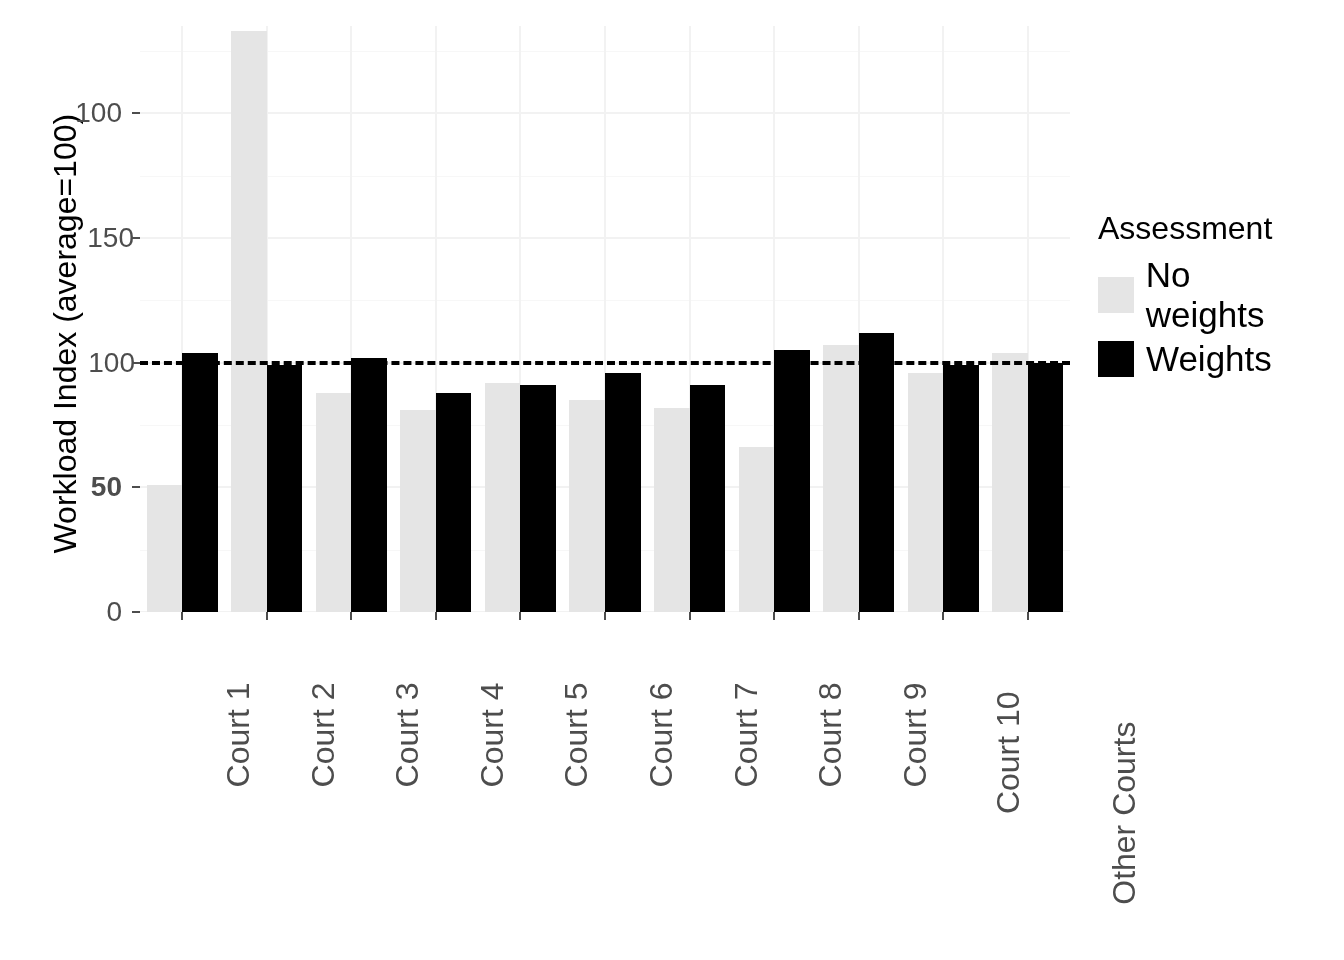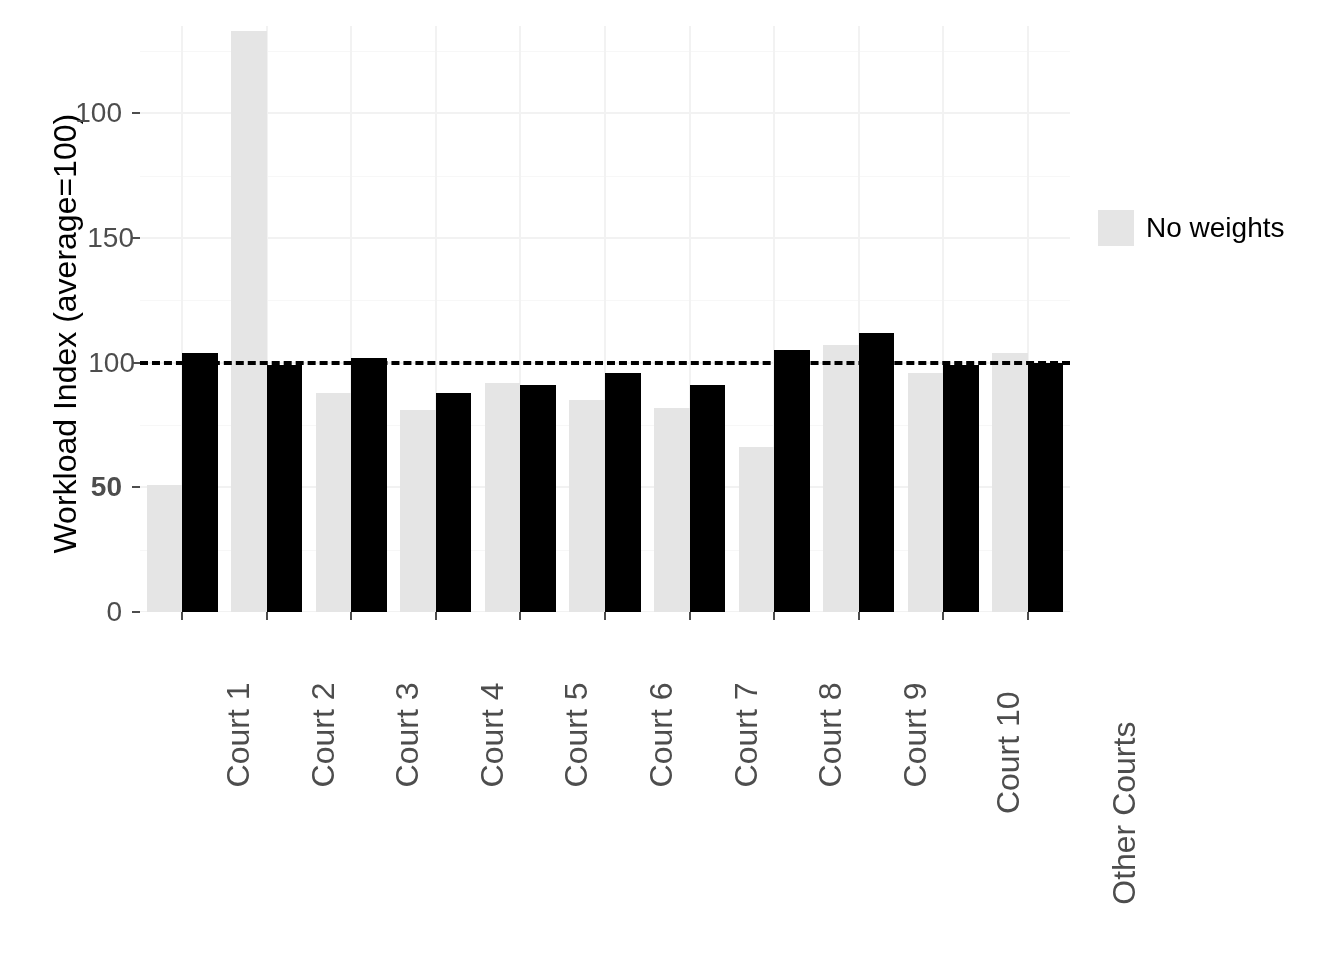--- a/index.html
+++ b/index.html
@@ -107,21 +107,21 @@
     gap: 12px;
     margin-bottom: 4px;
   }
   .legend-key {
     width: 36px;
     height: 36px;
   }
   .legend-key.noweights { background: #e5e5e5; }
   .legend-key.weights   { background: #000000; }
   .legend-label {
-    font-size: 28px;
+    font-size: 35px;
     color: #000;
   }
 </style>
 </head>
 <body>
 
 <div class="chart-wrap">
 
   <div class="y-axis-title" style="left:-190px; top:300px; width:450px;">Workload Index (average=100)</div>
 
@@ -210,19 +210,24 @@
       <div class="x-tick-label" style="left: 730.091px; top: 620px;">Court 8</div>
       <div class="x-tick-mark" style="left: 827.636px; top: 602px;"></div>
       <div class="x-tick-label" style="left: 814.636px; top: 620px;">Court 9</div>
       <div class="x-tick-mark" style="left: 912.182px; top: 602px;"></div>
       <div class="x-tick-label" style="left: 899.182px; top: 620px;">Court 10</div>
       <div class="x-tick-mark" style="left: 996.727px; top: 602px;"></div>
       <div class="x-tick-label" style="left: 983.727px; top: 620px;">Other Courts</div>
     </div>
 
   <div class="legend">
+    <div class="legend-title">Assessment</div>
     <div class="legend-item">
       <div class="legend-key noweights"></div>
       <div class="legend-label">No weights</div>
     </div>
+    <div class="legend-item">
+      <div class="legend-key weights"></div>
+      <div class="legend-label">Weights</div>
+    </div>
   </div>
 
 </div>
 
 </body></html>

